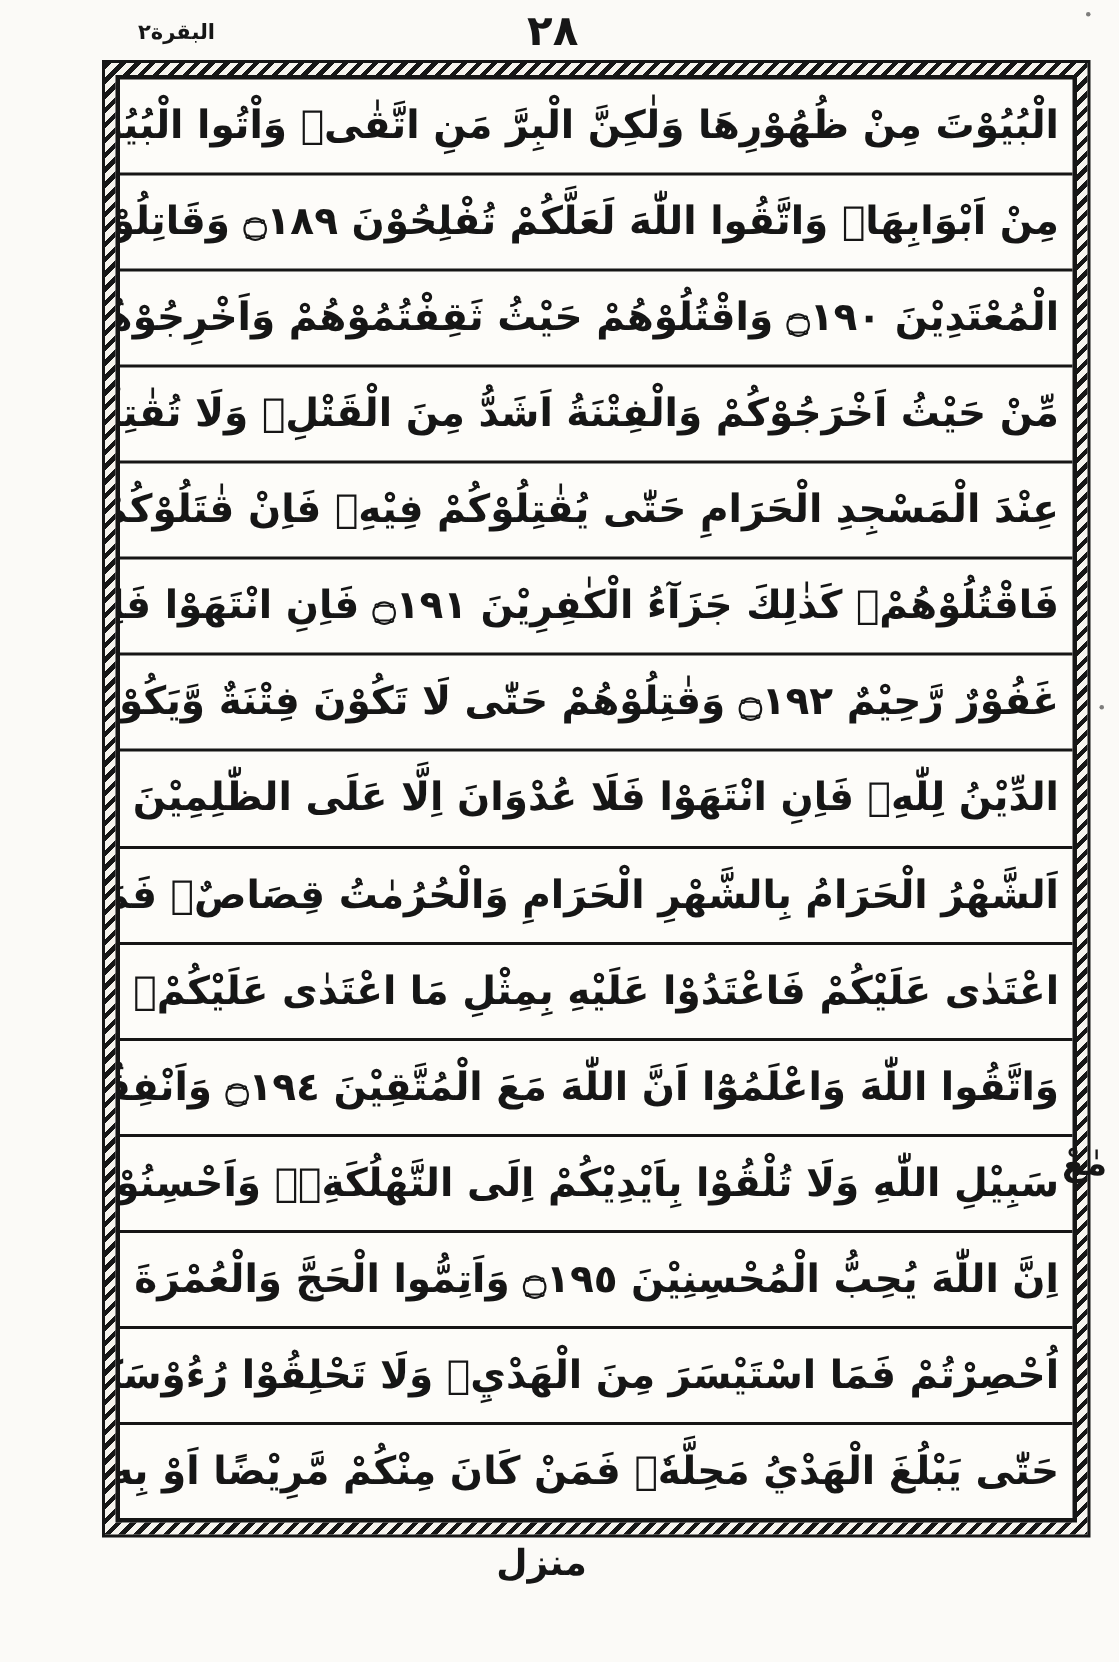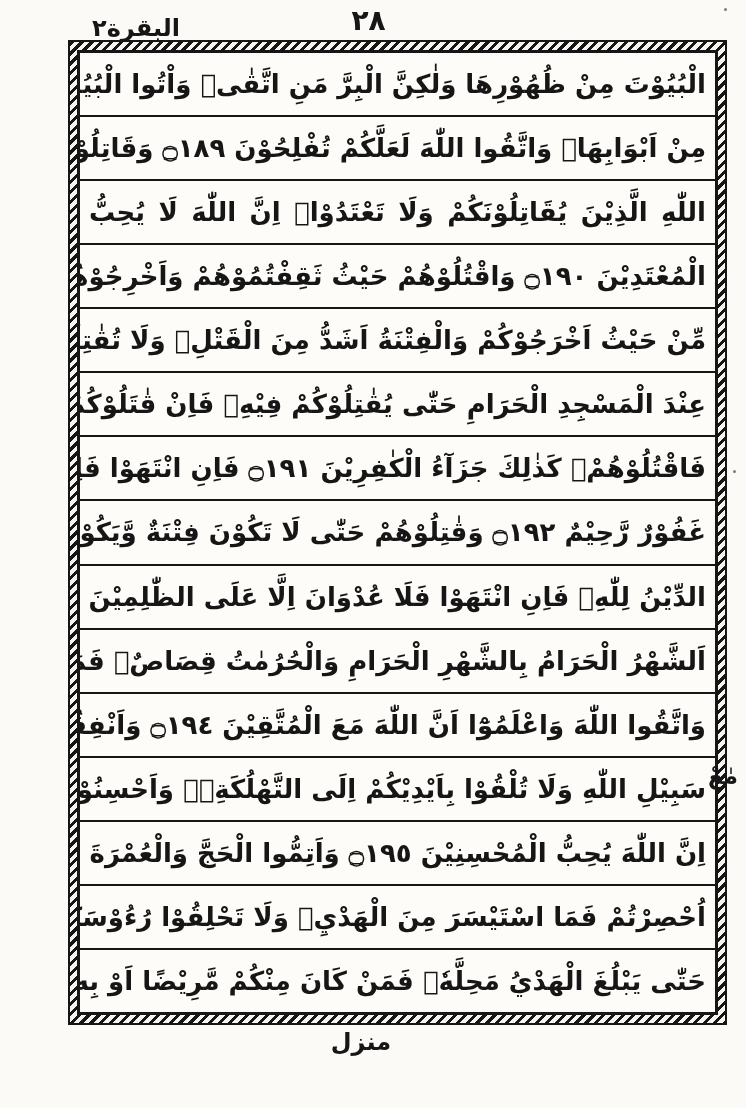--- a/index.html
+++ b/index.html
@@ -16,21 +16,21 @@
     background:#fbfaf7;
   }
   
   .header-right, .header-left, .header-center {
     position:absolute;
     direction:rtl;
     font-weight:bold;
     white-space:nowrap;
   }
   .header-right { top:12px; right:58px;  font-size:20px;margin-top:40px; }
-  .header-left  { top:14px; left:92px;   font-size:24px;text-align:right; }
+  .header-left  { top:14px; left:92px;   font-size:14px;text-align:right; }
   .header-center{ top:4px;  left:1px; right:10px; text-align:center; font-size:28px; letter-spacing:2px; }
   
   .frame {
     position:absolute;
     left:68px; top:40px;
     width:659px; height:985px;
     border:2px solid #161616;
     padding:8px 7px;
     background:
       repeating-linear-gradient(135deg, #161616 0 3px, #f6f4ee 3px 7px);
@@ -98,42 +98,42 @@
 
   <div class="frame">
     <div class="textbox" id="textbox">
         <div class="qrow">
           <span class="ar">الْبُيُوْتَ مِنْ ظُهُوْرِهَا وَلٰكِنَّ الْبِرَّ مَنِ اتَّقٰىۚ وَاْتُوا الْبُيُوْتَ</span>
         </div>
         <div class="qrow">
           <span class="ar">مِنْ اَبْوَابِهَاۖ وَاتَّقُوا اللّٰهَ لَعَلَّكُمْ تُفْلِحُوْنَ ۝١٨٩ وَقَاتِلُوْا فِيْ سَبِيْلِ</span>
         </div>
         <div class="qrow">
-          <span class="ar">اللّٰهِ الَّذِيْنَ يُقَاتِلُوْنَكُمْ وَلَا تَعْتَدُوْاۗ اِنَّ اللّٰهَ لَا يُحِبُّ</span>
-        </div>
-        <div class="qrow">
           <span class="ar">الْمُعْتَدِيْنَ ۝١٩٠ وَاقْتُلُوْهُمْ حَيْثُ ثَقِفْتُمُوْهُمْ وَاَخْرِجُوْهُمْ</span>
         </div>
         <div class="qrow">
           <span class="ar">مِّنْ حَيْثُ اَخْرَجُوْكُمْ وَالْفِتْنَةُ اَشَدُّ مِنَ الْقَتْلِۚ وَلَا تُقٰتِلُوْهُمْ</span>
         </div>
         <div class="qrow">
           <span class="ar">عِنْدَ الْمَسْجِدِ الْحَرَامِ حَتّٰى يُقٰتِلُوْكُمْ فِيْهِۚ فَاِنْ قٰتَلُوْكُمْ</span>
         </div>
         <div class="qrow">
           <span class="ar">فَاقْتُلُوْهُمْۗ كَذٰلِكَ جَزَآءُ الْكٰفِرِيْنَ ۝١٩١ فَاِنِ انْتَهَوْا فَاِنَّ اللّٰهَ</span>
         </div>
         <div class="qrow">
           <span class="ar">غَفُوْرٌ رَّحِيْمٌ ۝١٩٢ وَقٰتِلُوْهُمْ حَتّٰى لَا تَكُوْنَ فِتْنَةٌ وَّيَكُوْنَ</span>
         </div>
         <div class="qrow">
           <span class="ar">الدِّيْنُ لِلّٰهِۗ فَاِنِ انْتَهَوْا فَلَا عُدْوَانَ اِلَّا عَلَى الظّٰلِمِيْنَ ۝١٩٣</span>
         </div>
         <div class="qrow">
           <span class="ar">اَلشَّهْرُ الْحَرَامُ بِالشَّهْرِ الْحَرَامِ وَالْحُرُمٰتُ قِصَاصٌۗ فَمَنِ</span>
+        </div>
+        <div class="qrow">
+          <span class="ar">اعْتَدٰى عَلَيْكُمْ فَاعْتَدُوْا عَلَيْهِ بِمِثْلِ مَا اعْتَدٰى عَلَيْكُمْۖ</span>
         </div>
         <div class="qrow">
           <span class="ar">وَاتَّقُوا اللّٰهَ وَاعْلَمُوْٓا اَنَّ اللّٰهَ مَعَ الْمُتَّقِيْنَ ۝١٩٤ وَاَنْفِقُوْا فِيْ</span>
         </div>
         <div class="qrow">
           <span class="ar">سَبِيْلِ اللّٰهِ وَلَا تُلْقُوْا بِاَيْدِيْكُمْ اِلَى التَّهْلُكَةِۚۛ وَاَحْسِنُوْاۚۛ</span>
         </div>
         <div class="qrow">
           <span class="ar">اِنَّ اللّٰهَ يُحِبُّ الْمُحْسِنِيْنَ ۝١٩٥ وَاَتِمُّوا الْحَجَّ وَالْعُمْرَةَ لِلّٰهِۗ فَاِنْ</span>
         </div>

